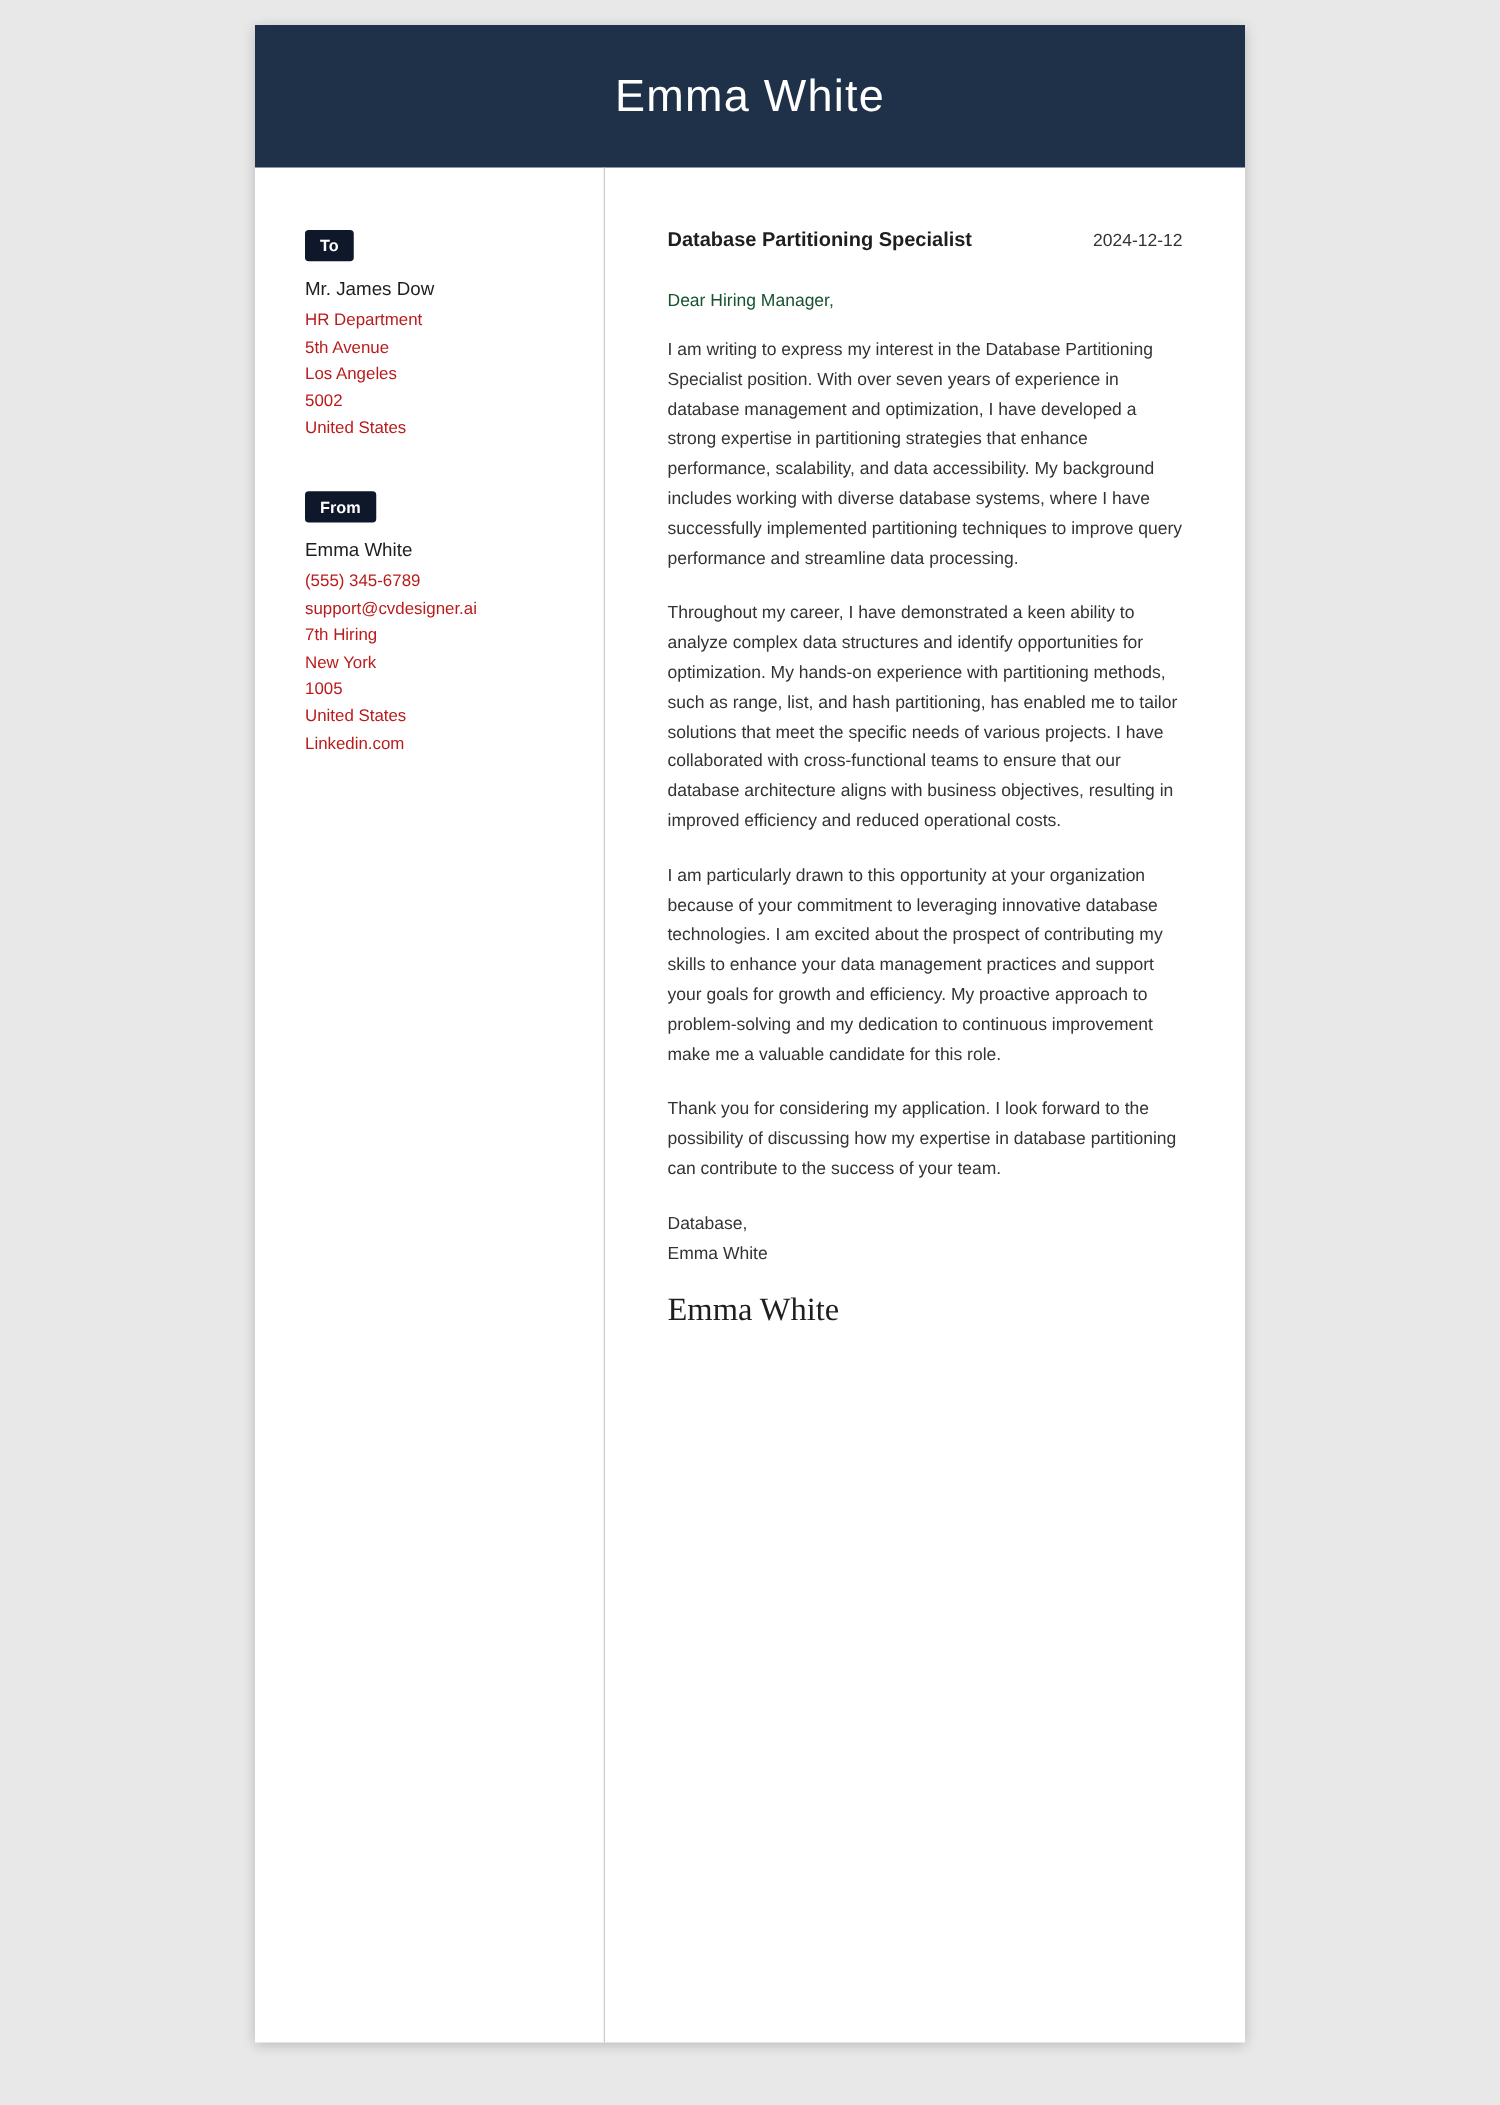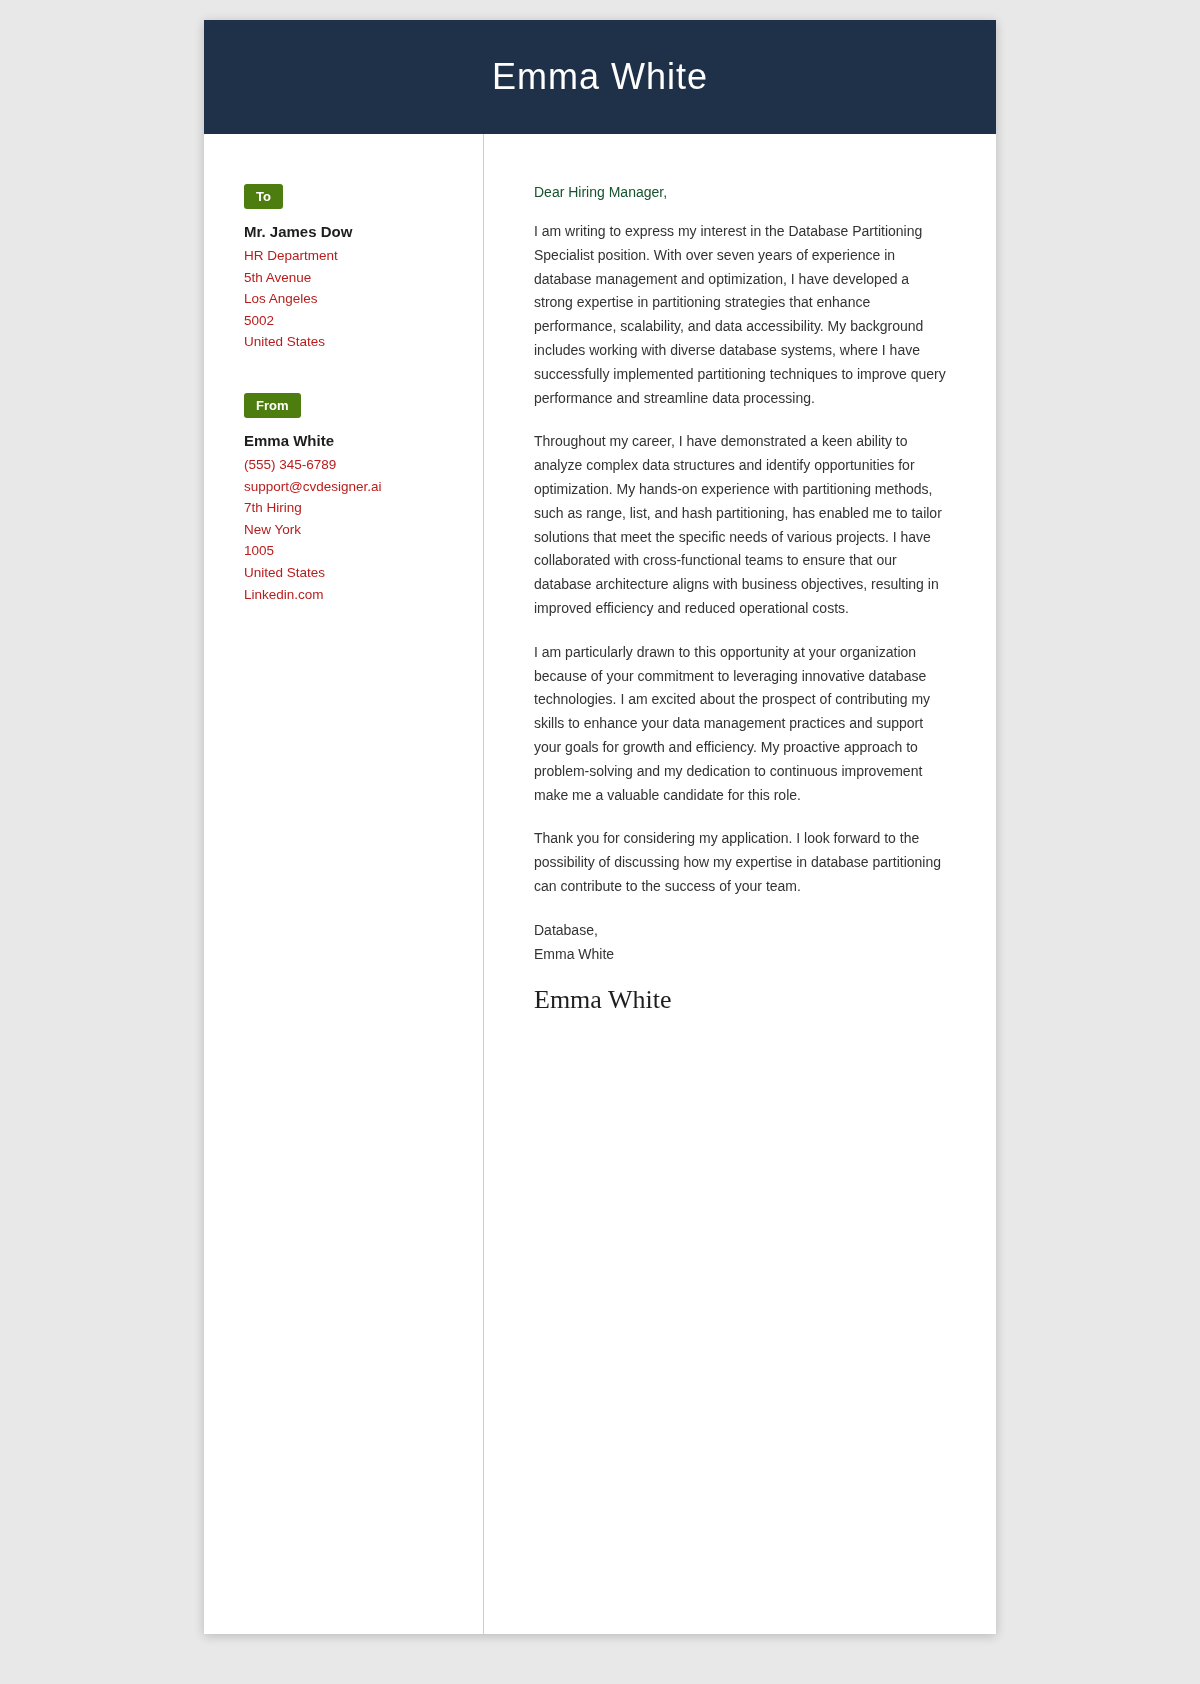--- a/index.html
+++ b/index.html
@@ -44,40 +44,40 @@
 
     .sidebar {
       width: 280px;
       min-width: 280px;
       padding: 50px 30px 40px 40px;
       border-right: 1px solid #cccccc;
     }
 
     .section-badge {
       display: inline-block;
-      background: #4d7c0f;
+      background: #0f172a;
       color: #ffffff;
       font-size: 13px;
       font-weight: 600;
       padding: 5px 12px;
       border-radius: 3px;
       margin-bottom: 14px;
     }
 
     .to-section {
       margin-bottom: 40px;
     }
 
     .from-section {
       margin-top: 10px;
     }
 
     .contact-name {
       font-size: 15px;
-      font-weight: 700;
+      font-weight: 400;
       color: #1e1e1e;
       margin-bottom: 5px;
     }
 
     .contact-line {
       font-size: 13.5px;
       color: #b91c1c;
       line-height: 1.6;
     }
 
@@ -166,20 +166,24 @@
         <div class="contact-line">New York</div>
         <div class="contact-line">1005</div>
         <div class="contact-line">United States</div>
         <div class="contact-line">Linkedin.com</div>
       </div>
 
     </div>
 
     <div class="main-content">
 
+      <div class="letter-header">
+        <div class="job-title">Database Partitioning Specialist</div>
+        <div class="letter-date">2024-12-12</div>
+      </div>
 
       <div class="salutation">Dear Hiring Manager,</div>
 
       <div class="letter-body">
         <p>I am writing to express my interest in the Database Partitioning Specialist position. With over seven years of experience in database management and optimization, I have developed a strong expertise in partitioning strategies that enhance performance, scalability, and data accessibility. My background includes working with diverse database systems, where I have successfully implemented partitioning techniques to improve query performance and streamline data processing.</p>
         <p>Throughout my career, I have demonstrated a keen ability to analyze complex data structures and identify opportunities for optimization. My hands-on experience with partitioning methods, such as range, list, and hash partitioning, has enabled me to tailor solutions that meet the specific needs of various projects. I have collaborated with cross-functional teams to ensure that our database architecture aligns with business objectives, resulting in improved efficiency and reduced operational costs.</p>
         <p>I am particularly drawn to this opportunity at your organization because of your commitment to leveraging innovative database technologies. I am excited about the prospect of contributing my skills to enhance your data management practices and support your goals for growth and efficiency. My proactive approach to problem-solving and my dedication to continuous improvement make me a valuable candidate for this role.</p>
         <p>Thank you for considering my application. I look forward to the possibility of discussing how my expertise in database partitioning can contribute to the success of your team.</p>
       </div>
 

